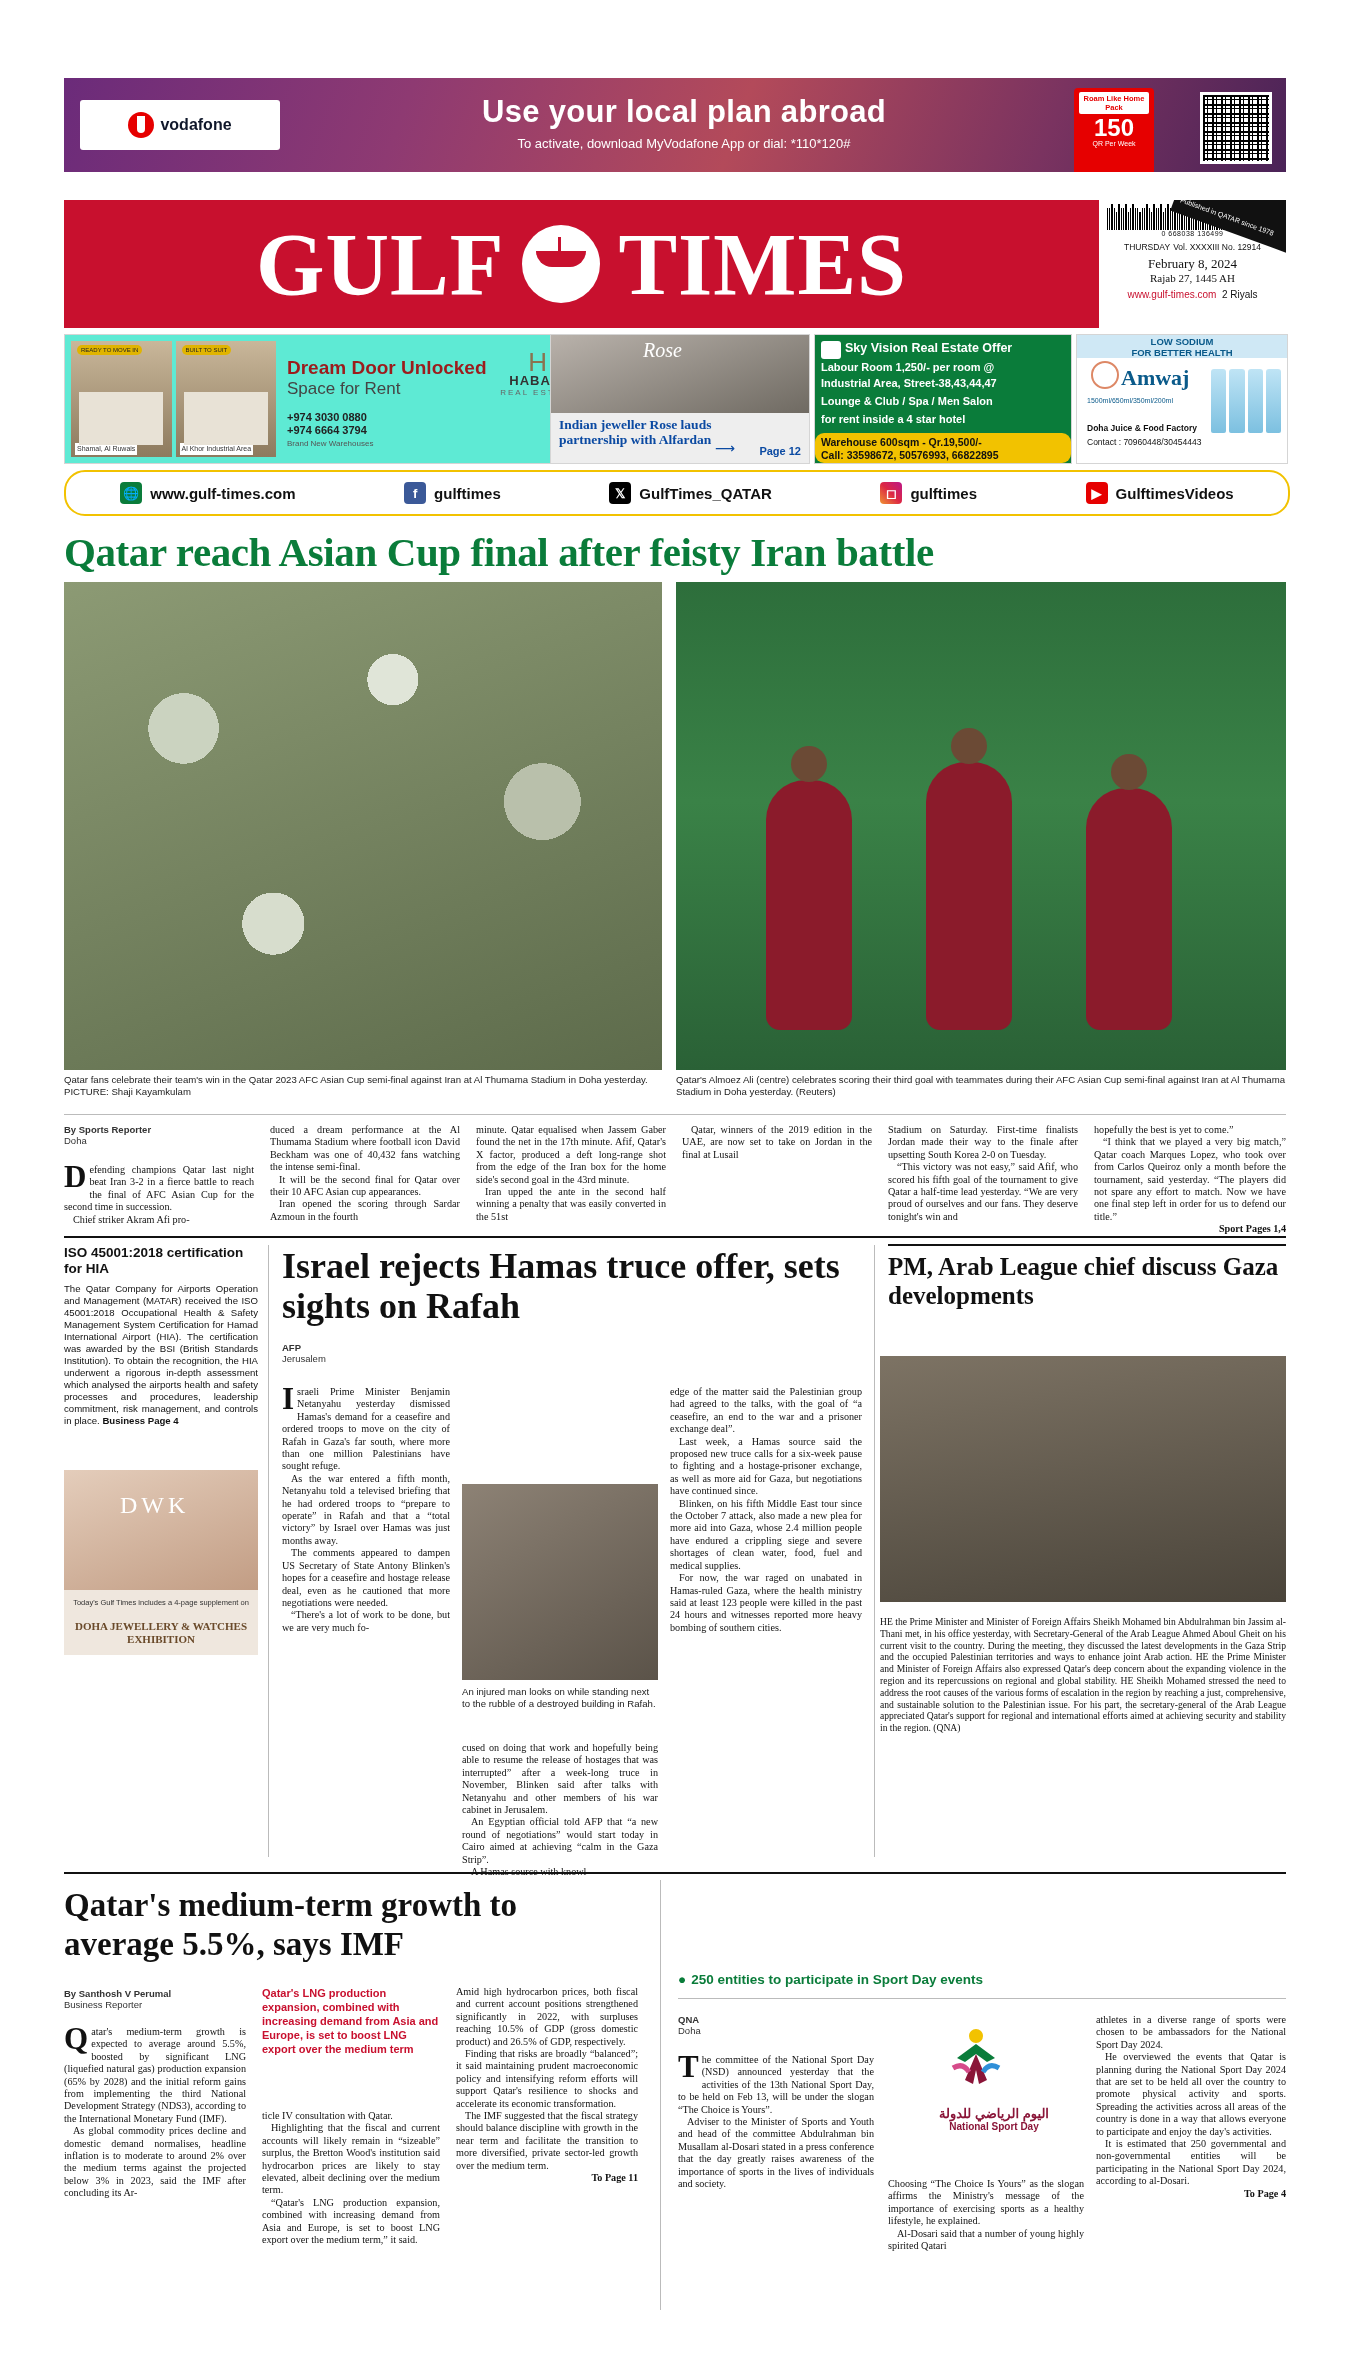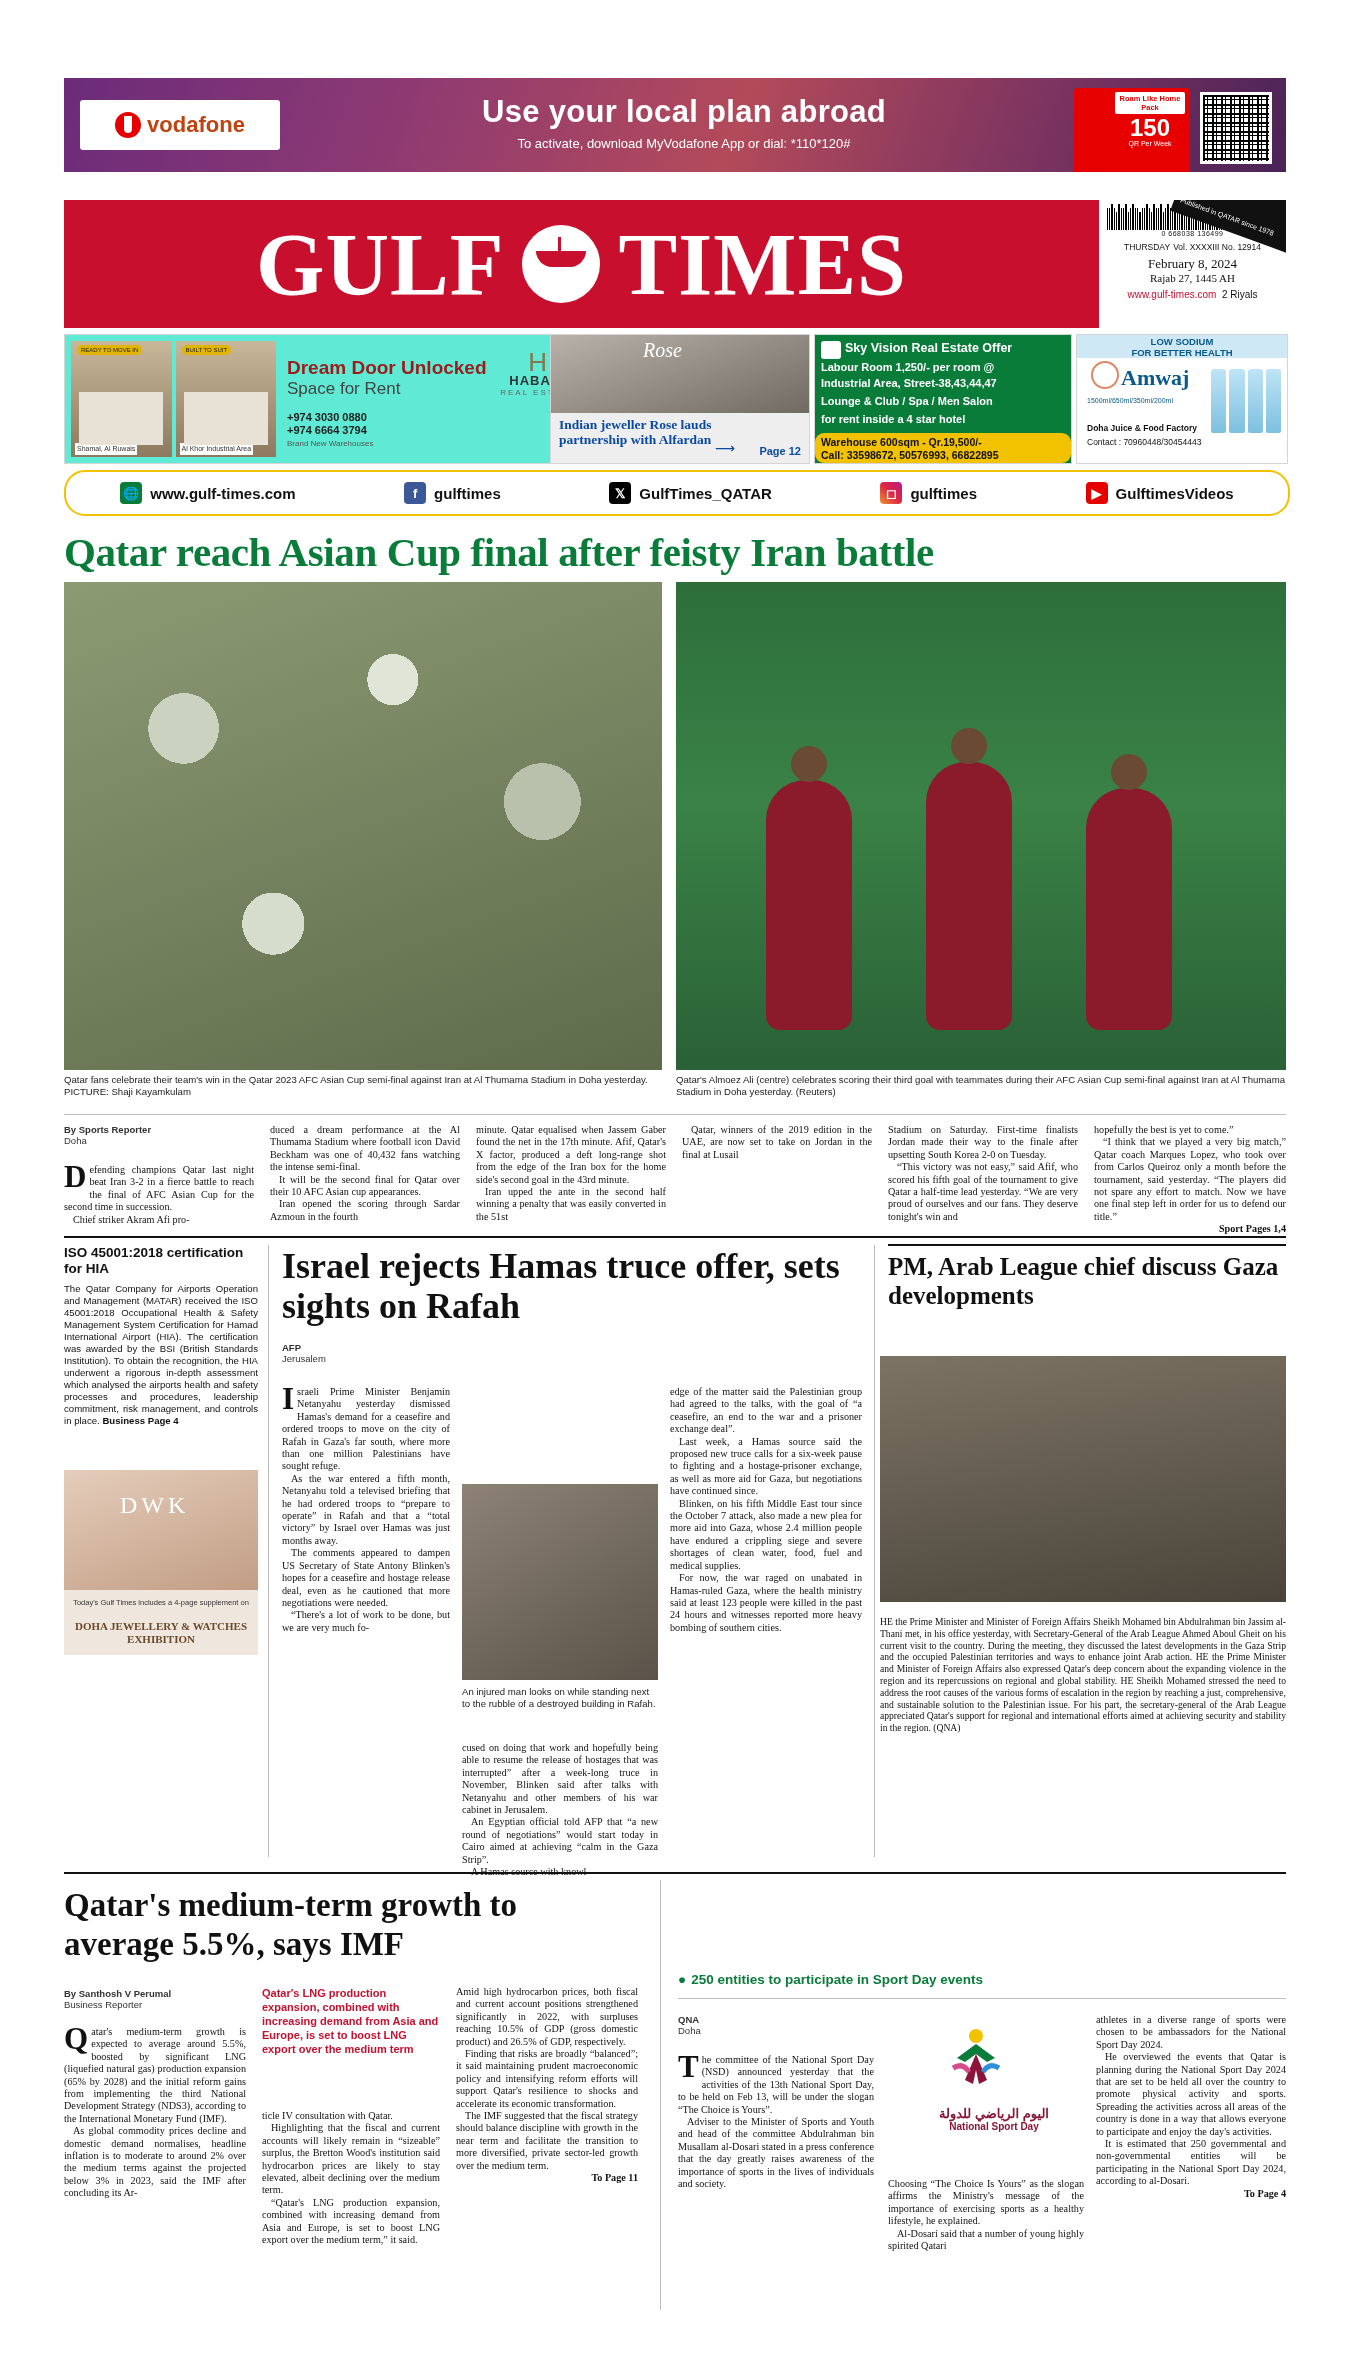--- a/index.html
+++ b/index.html
@@ -7,26 +7,26 @@
   .page{position:relative;width:1351px;height:2365px;background:#fff;overflow:hidden;}
 
   
   .voda{position:absolute;left:64px;top:78px;width:1222px;height:94px;
         background:linear-gradient(110deg,#6b2b7a 0%,#8e3a72 28%,#b34a5a 55%,#7a3360 80%,#4a2357 100%);
         overflow:hidden;}
   .voda .logo{position:absolute;left:16px;top:22px;width:200px;height:50px;background:#fff;border-radius:3px;
         display:flex;align-items:center;justify-content:center;gap:6px;}
   .voda .logo .mark{width:26px;height:26px;border-radius:50%;background:#e60000;position:relative;}
   .voda .logo .mark:after{content:"";position:absolute;left:9px;top:4px;width:8px;height:17px;background:#fff;border-radius:0 0 8px 8px;}
-  .voda .logo .txt{font-family:"Liberation Sans",sans-serif;font-weight:bold;font-size:22px;color:#c2410c;}
+  .voda .logo .txt{font-family:"Liberation Sans",sans-serif;font-weight:bold;font-size:16px;color:#0f172a;}
   .voda h2{position:absolute;left:300px;top:16px;width:640px;text-align:center;margin:0;color:#fff;
         font-family:"Liberation Sans",sans-serif;font-size:31px;font-weight:bold;letter-spacing:.3px;}
   .voda p{position:absolute;left:300px;top:58px;width:640px;text-align:center;margin:0;color:#fff;
         font-family:"Liberation Sans",sans-serif;font-size:13px;}
-  .voda .pack{position:absolute;left:1010px;top:10px;width:80px;height:88px;background:#e60000;border-radius:4px;color:#fff;text-align:center;padding-left:36px;}
+  .voda .pack{position:absolute;left:1010px;top:10px;width:80px;height:88px;background:#e60000;border-radius:4px;color:#fff;text-align:center;}
   .voda .pack .t{font-family:"Liberation Sans",sans-serif;font-size:7.5px;background:#fff;color:#e60000;border-radius:2px;margin:4px 5px 2px;padding:2px 0;font-weight:bold;}
   .voda .pack .n{font-family:"Liberation Sans",sans-serif;font-size:24px;font-weight:bold;line-height:24px;}
   .voda .pack .u{font-family:"Liberation Sans",sans-serif;font-size:7px;}
   .voda .qr{position:absolute;right:14px;top:14px;width:66px;height:66px;background:#fff;padding:3px;}
   .qrimg{width:100%;height:100%;
     background-image:
       linear-gradient(90deg,#000 25%,transparent 25%,transparent 50%,#000 50%,#000 60%,transparent 60%),
       linear-gradient(#000 20%,transparent 20%,transparent 45%,#000 45%,#000 55%,transparent 55%);
     background-size:9px 9px,9px 9px;background-color:#fff;}
 

